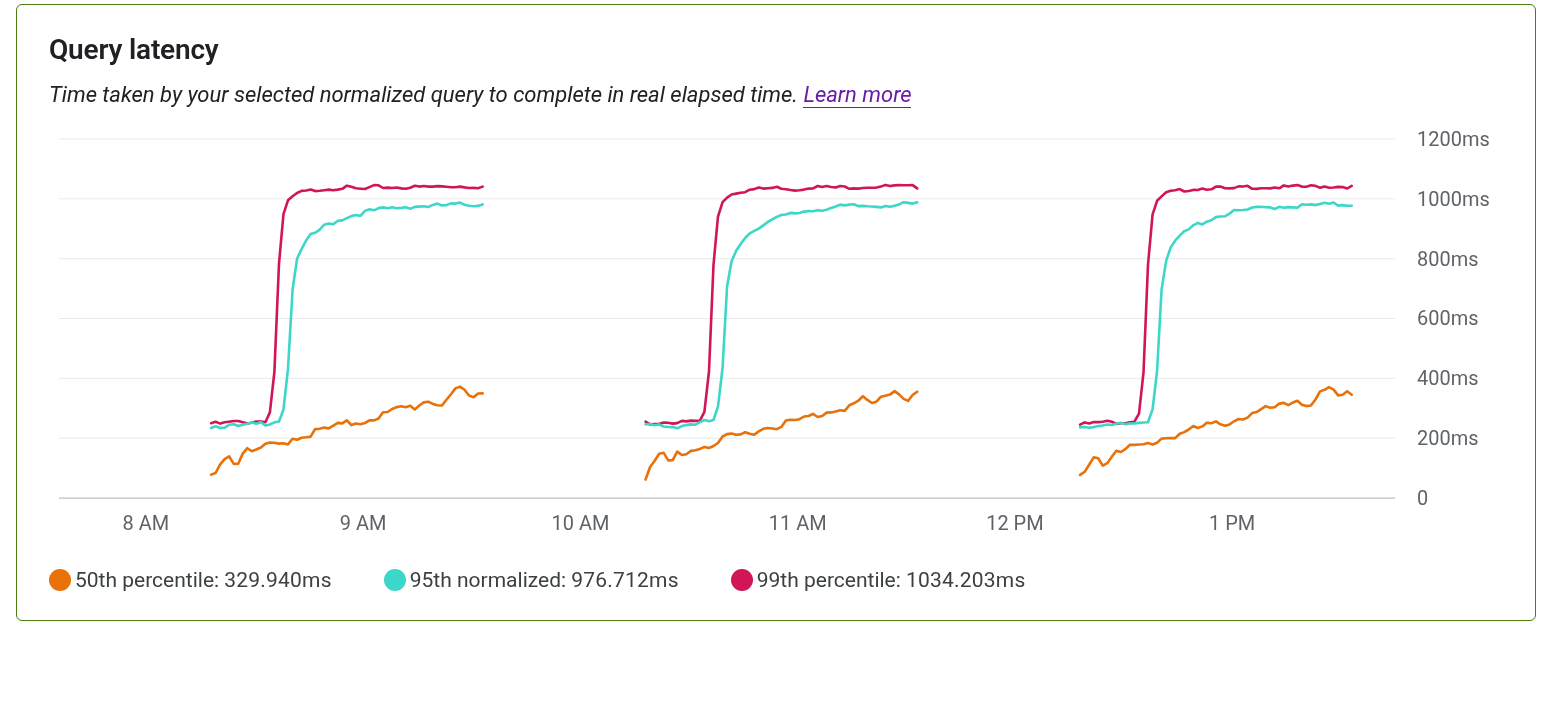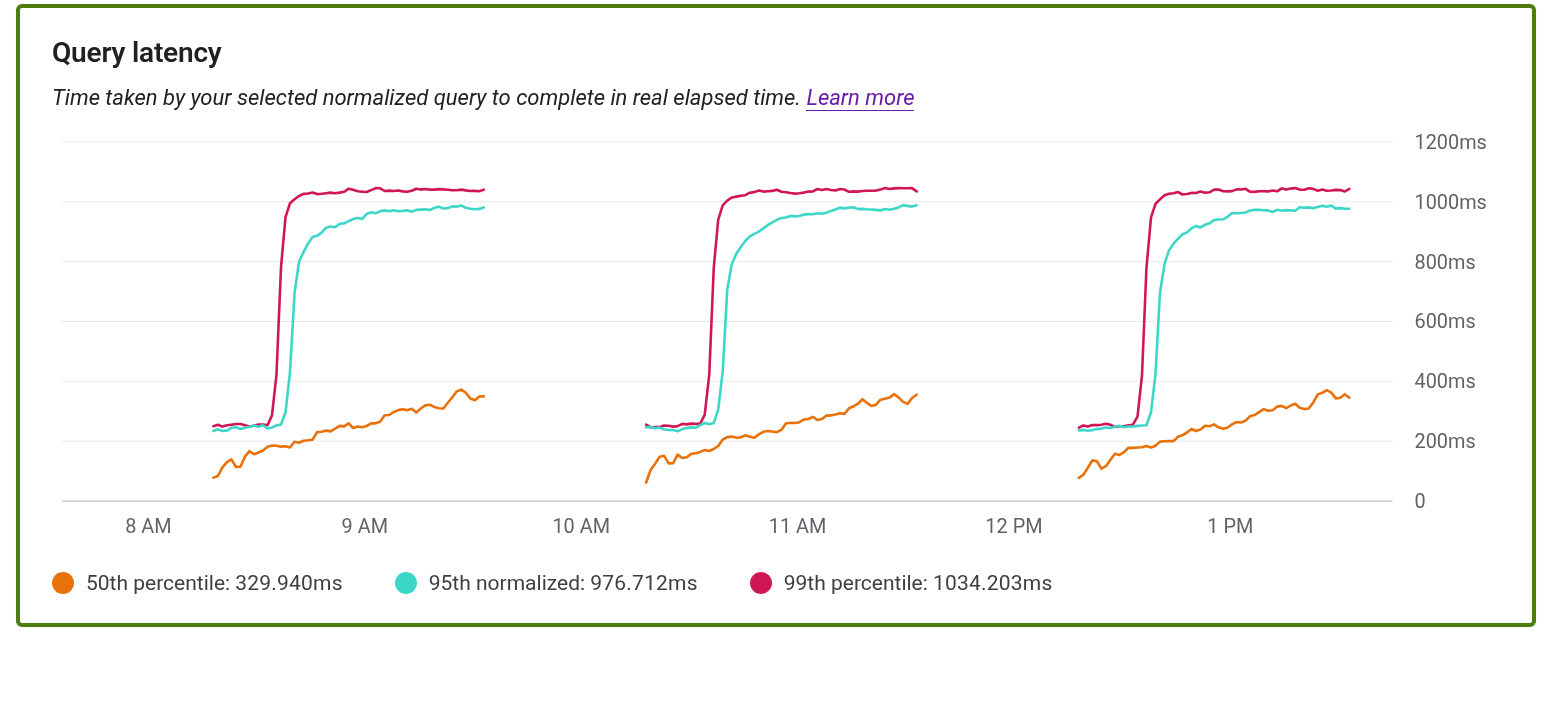--- a/index.html
+++ b/index.html
@@ -6,21 +6,21 @@
     margin: 0;
     padding: 0;
     background: #ffffff;
     font-family: "Roboto", "Helvetica Neue", Arial, sans-serif;
     -webkit-font-smoothing: antialiased;
     color: #3c4043;
   }
   .card {
     width: 1520px;
     margin: 4px auto;
-    border: 4px solid #4d7c0f;
+    border: 1px solid #4d7c0f;
     border-radius: 6px;
     background: #ffffff;
     box-shadow: 0 0.5px 2px rgba(0,0,0,0.04);
     padding: 28px 32px 28px 32px;
     box-sizing: border-box;
   }
   .title {
     font-size: 28px;
     font-weight: 600;
     color: #202124;
@@ -72,21 +72,21 @@
     display: flex;
     align-items: center;
     gap: 52px;
     margin-top: 18px;
     font-size: 21px;
     color: #3c4043;
   }
   .legend-item {
     display: flex;
     align-items: center;
-    gap: 12px;
+    gap: 4px;
     white-space: nowrap;
   }
   .dot {
     width: 22px;
     height: 22px;
     border-radius: 50%;
     display: inline-block;
   }
   .legend-label { color: #3c4043; }
   .legend-label .lv { letter-spacing: 0.2px; }

